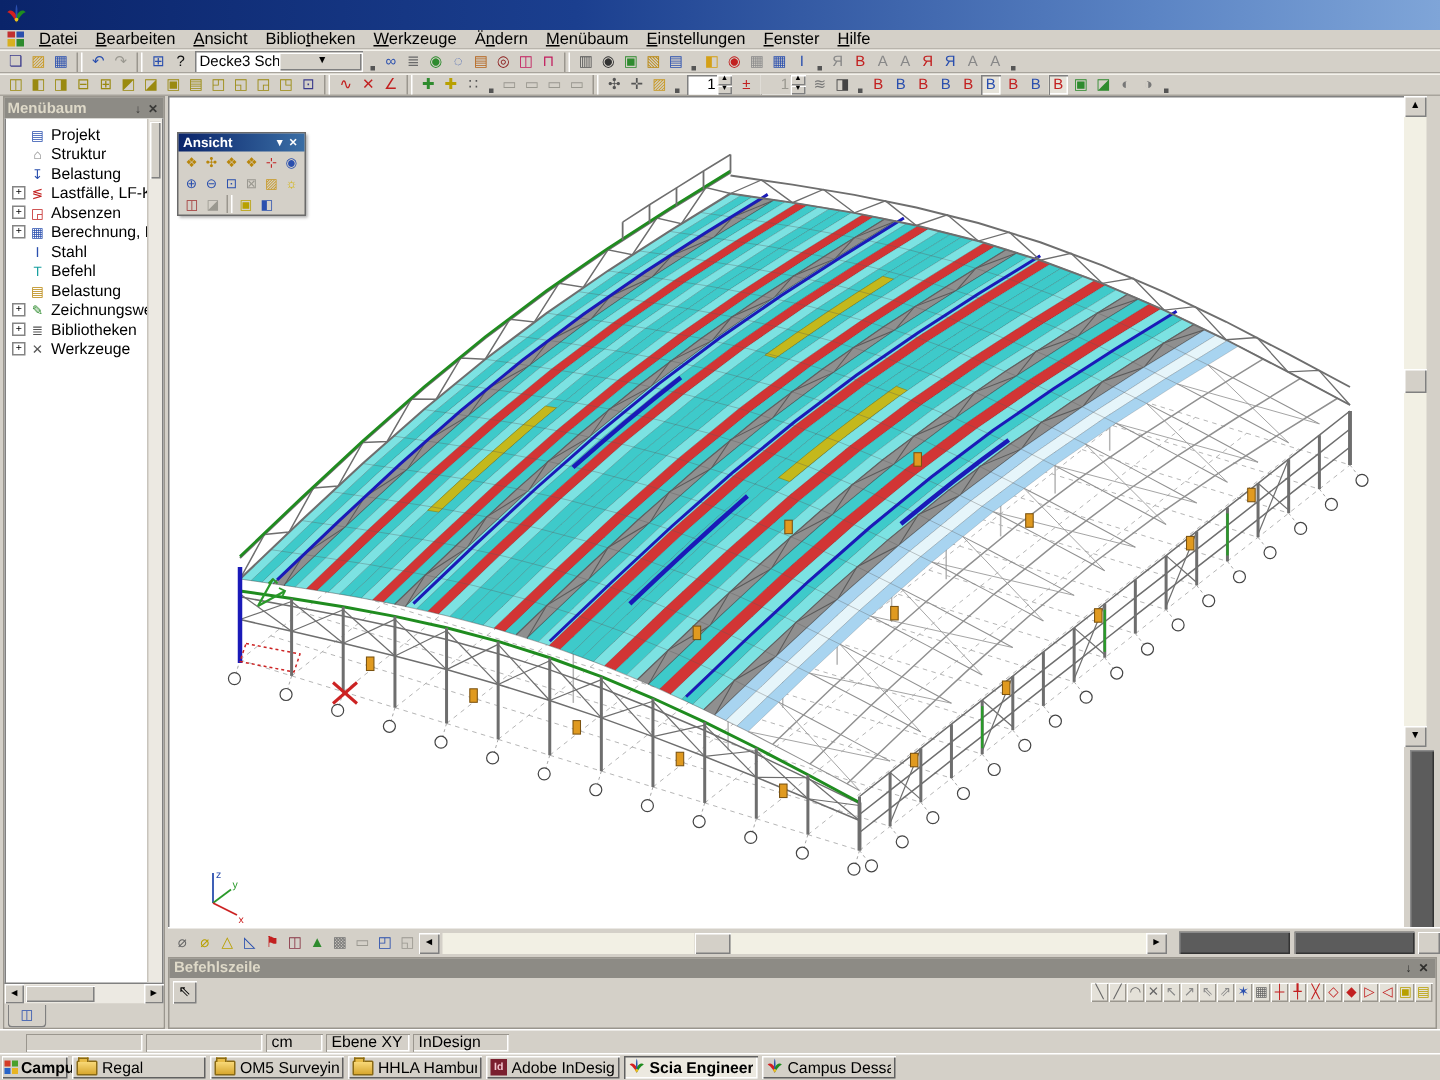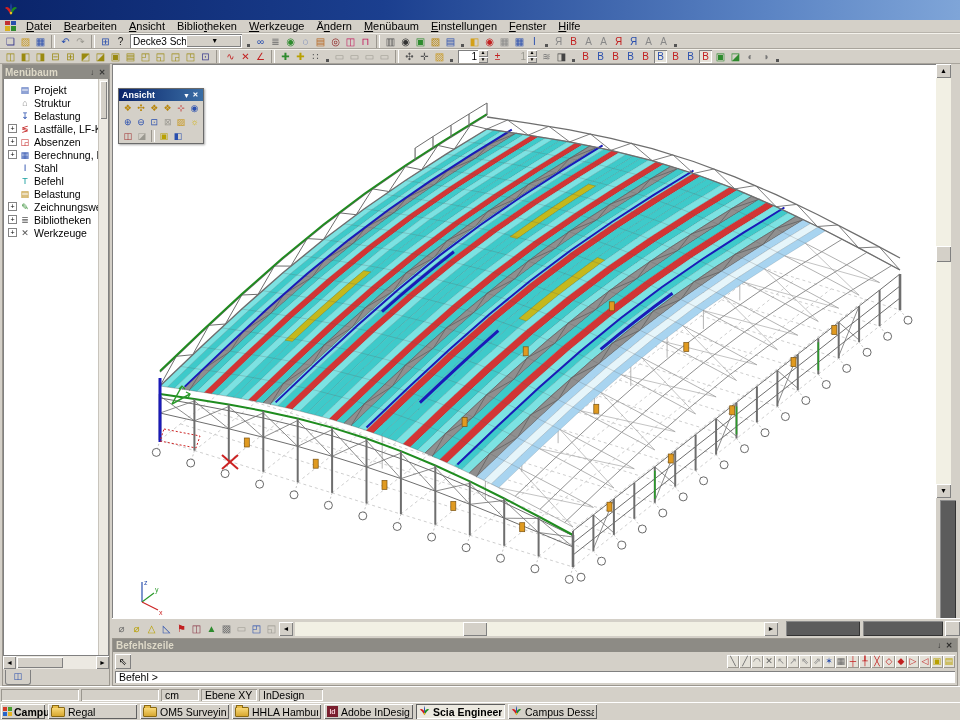--- a/index.html
+++ b/index.html
@@ -110,21 +110,21 @@
   #cmdtools{height:18px;display:flex;align-items:center;flex:none;padding:0 2px;}
   #cursorbtn{width:16px;height:15px;background:#d4d0c8;text-align:center;font-size:10px;line-height:15px;
     box-shadow:inset 1px 1px 0 #fff,inset -1px -1px 0 #808080;}
   #snaps{margin-left:auto;display:flex;align-items:center;}
   #snaps .ic{width:12px;height:13px;line-height:13px;font-size:9px;background:#e4e1d8;
     box-shadow:inset 1px 1px 0 #fff,inset -1px -1px 0 #9a968e;margin:0;}
   #cmdinputrow{flex:1;background:#fff;box-shadow:inset 1px 1px 0 #808080;margin:1px 2px 2px 2px;
     display:flex;align-items:center;font-size:10.5px;padding-left:4px;}
   
   #statusbar{left:0;top:686px;width:960px;height:16px;background:#d4d0c8;display:flex;align-items:center;
-    border-top:1px solid #fff;box-sizing:border-box;padding:1px 1px;}
+    border-top:1px solid #fff;box-sizing:border-box;padding:1px 17px;}
   .stcell{height:12px;line-height:12px;font-size:10.5px;padding:0 4px;margin-right:2px;
     box-shadow:inset 1px 1px 0 #9a968e,inset -1px -1px 0 #fff;white-space:nowrap;overflow:hidden;}
   
   #taskbar{left:0;top:702px;width:960px;height:18px;background:#d4d0c8;border-top:1px solid #fff;
     display:flex;align-items:center;box-sizing:border-box;padding:1px 1px;}
   #startbtn{width:44px;height:15px;display:flex;align-items:center;font-weight:bold;font-size:10.5px;
     background:#d4d0c8;box-shadow:inset 1px 1px 0 #fff,inset -1px -1px 0 #606060;padding-left:2px;box-sizing:border-box;}
   .xpflag{width:9px;height:9px;display:grid;grid-template-columns:4px 4px;grid-template-rows:4px 4px;gap:1px;margin-right:2px;}
   .task{width:89px;height:15px;display:flex;align-items:center;font-size:10.5px;margin-left:3px;
     background:#d4d0c8;box-shadow:inset 1px 1px 0 #fff,inset -1px -1px 0 #606060;padding:0 3px;box-sizing:border-box;white-space:nowrap;overflow:hidden;}
@@ -801,23 +801,20 @@
         <span class="ic" style="color: rgb(194, 32, 32);">╀</span>
         <span class="ic" style="color: rgb(194, 32, 32);">╳</span>
         <span class="ic" style="color: rgb(194, 32, 32);">◇</span>
         <span class="ic" style="color: rgb(194, 32, 32);">◆</span>
         <span class="ic" style="color: rgb(194, 32, 32);">▷</span>
         <span class="ic" style="color: rgb(194, 32, 32);">◁</span>
         <span class="ic" style="color: rgb(184, 160, 0);">▣</span>
         <span class="ic" style="color: rgb(184, 160, 0);">▤</span>
       </span>
   </div>
-  <div id="cmdinputrow">
-    <span>Befehl &gt;</span>
-  </div>
 </div>
 
 <div class="abs" id="statusbar">
     <span class="stcell" style="width: 70px;"></span>
     <span class="stcell" style="width: 70px;"></span>
     <span class="stcell" style="width: 30px;">cm</span>
     <span class="stcell" style="width: 48px;">Ebene XY</span>
     <span class="stcell" style="width: 56px;">InDesign</span>
   </div>
 

